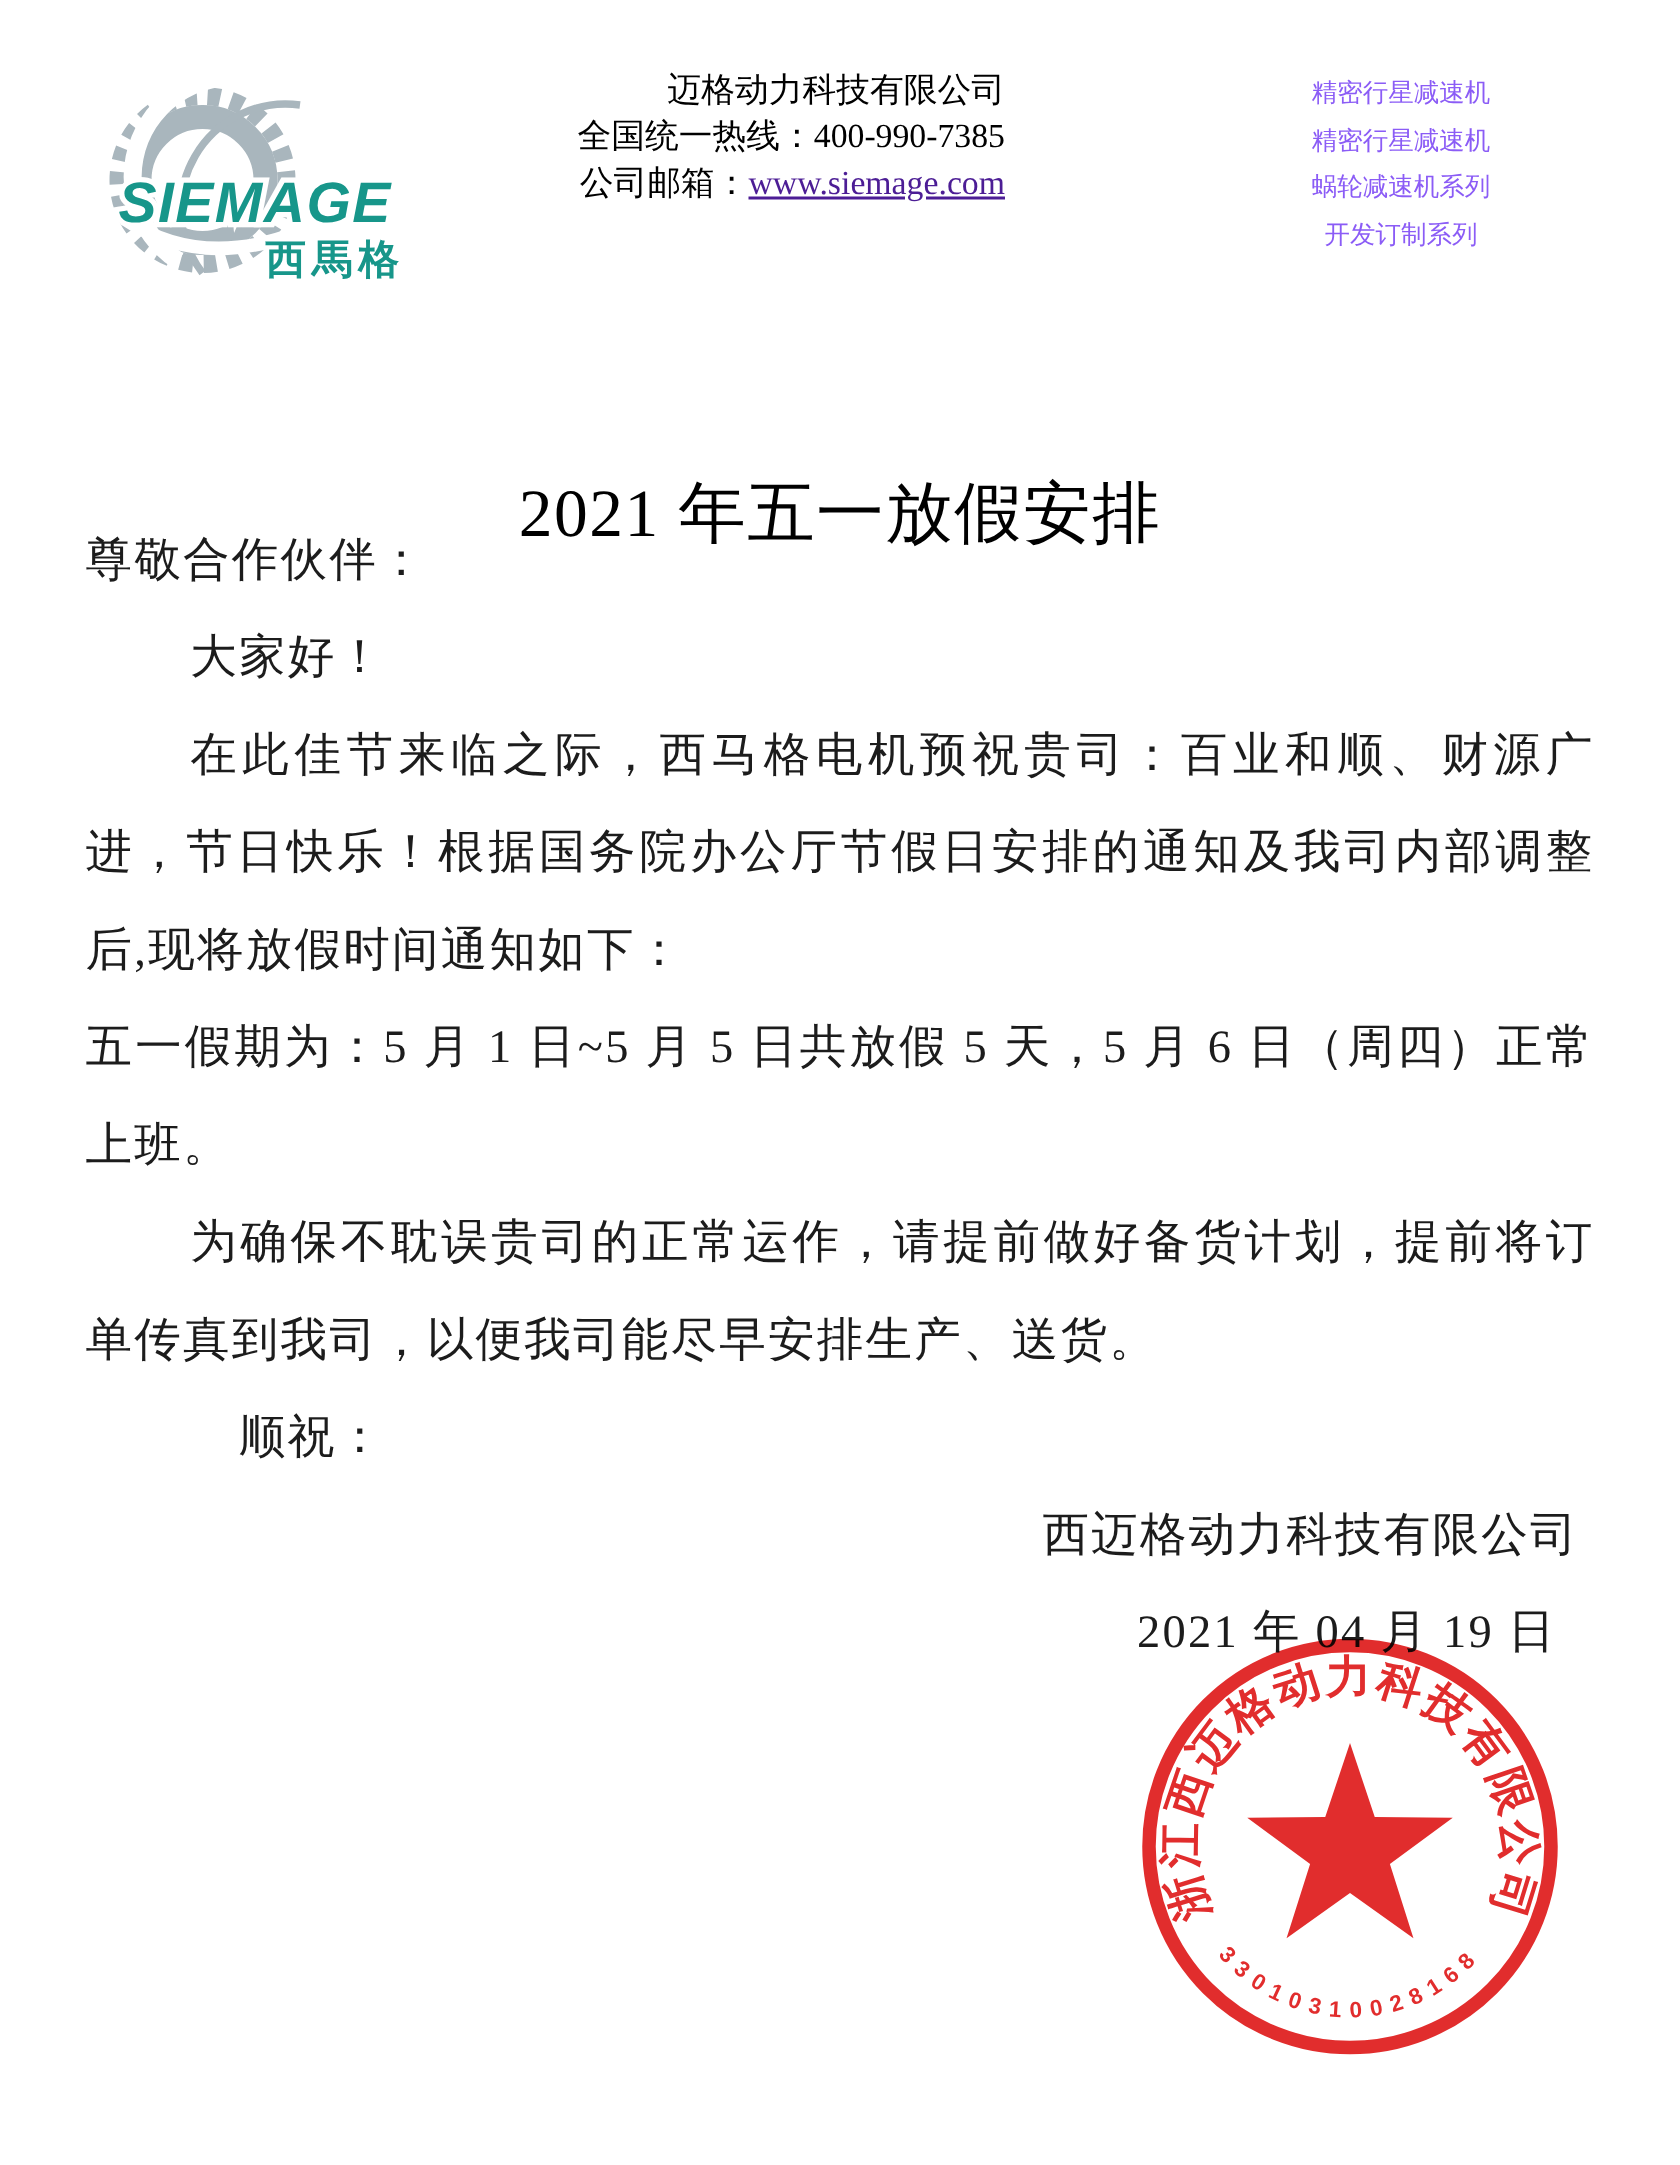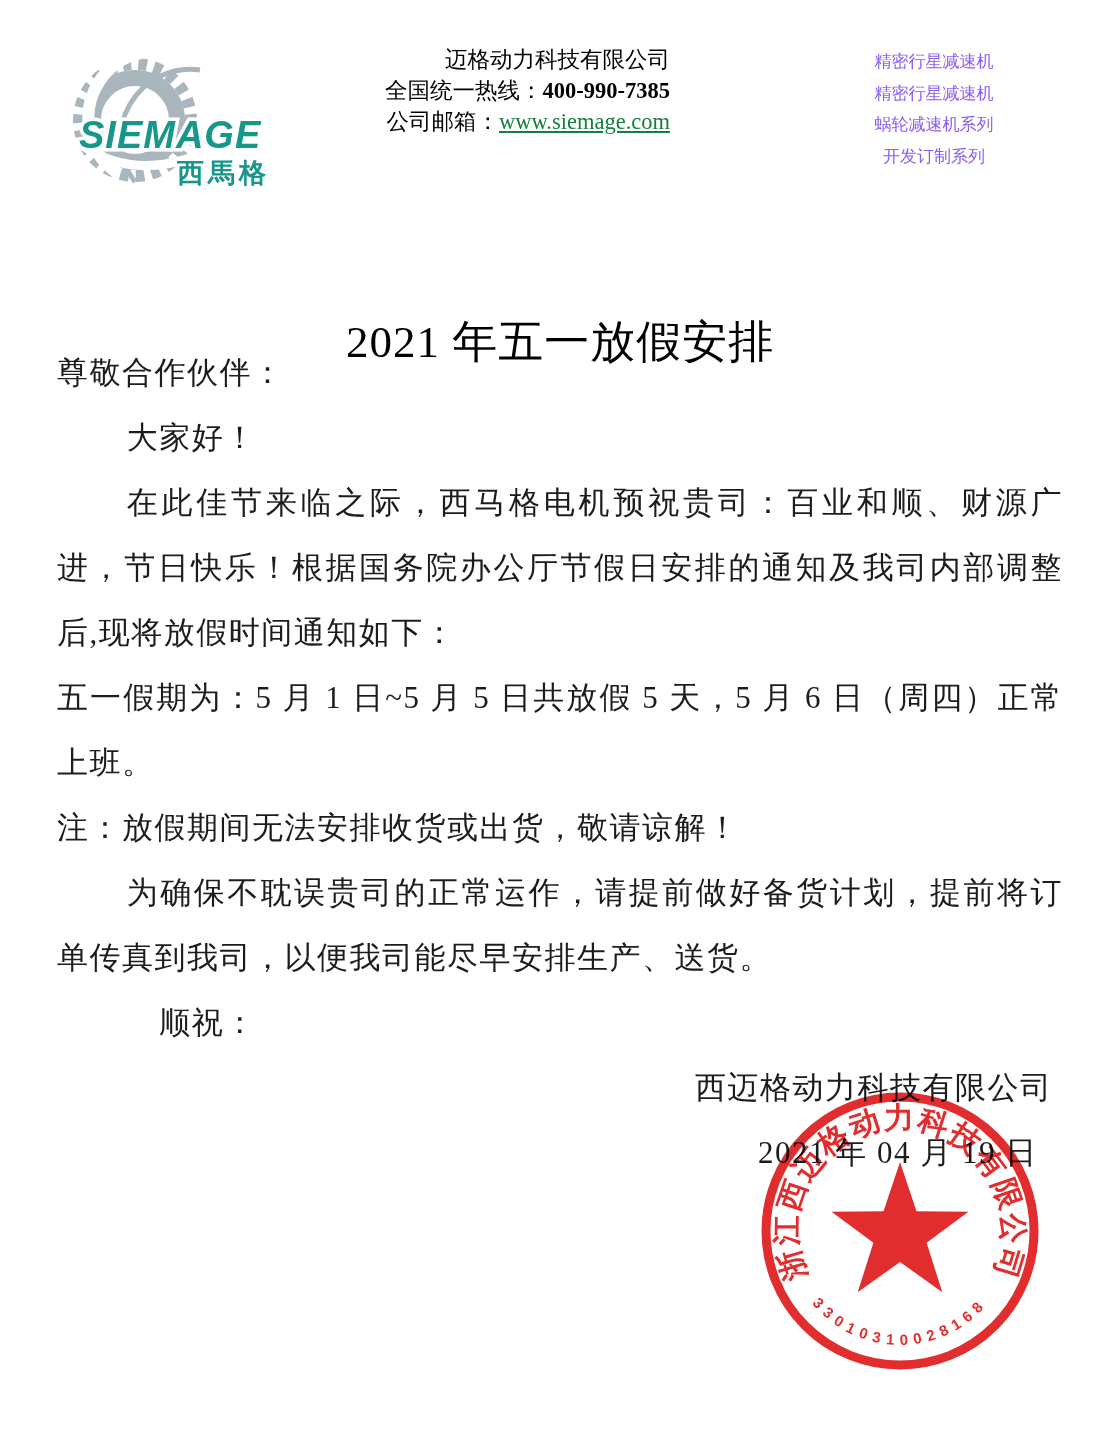--- a/index.html
+++ b/index.html
@@ -3,22 +3,22 @@
 <meta charset="utf-8">
 <style>
   html,body{margin:0;padding:0;background:#fff;}
   .page{position:relative;width:1120px;height:1443px;background:#ffffff;overflow:hidden;
         font-family:"Liberation Serif","DejaVu Serif",serif;color:#1c1c1c;}
 
   
   .logo{position:absolute;left:65px;top:46px;width:215px;height:148px;}
   .company-info{position:absolute;left:385px;top:44px;font-size:22.5px;line-height:31px;color:#000;}
   .info-line{white-space:nowrap;text-align:right;}
-  .info-value{font-weight:bold;}
-  .doc-link{color:#15803d;text-decoration:underline;cursor:pointer;}
+  .info-value{font-weight:normal;}
+  .doc-link{color:#4c1d95;text-decoration:underline;cursor:pointer;}
   .products{position:absolute;left:843px;top:46px;width:182px;text-align:center;
             font-size:17px;line-height:31.5px;color:#8b5cf6;}
 
   
   .title{position:absolute;left:0;top:271px;width:100%;text-align:center;
          font-size:45px;letter-spacing:1px;color:#000;margin-top:41px;}
 
   
   .body-text{position:absolute;left:57px;top:340px;width:1006px;
              font-size:31px;line-height:65px;letter-spacing:1.5px;}
@@ -61,21 +61,20 @@
       <div>开发订制系列</div>
     </div>
 
   <div class="title">2021 年五一放假安排</div>
 
   <div class="body-text" id="body-text">
       <p style="text-indent: 0em;">尊敬合作伙伴：</p>
       <p style="text-indent: 2.25em;">大家好！</p>
       <p style="text-indent: 2.25em;">在此佳节来临之际，西马格电机预祝贵司：百业和顺、财源广进，节日快乐！根据国务院办公厅节假日安排的通知及我司内部调整后,现将放假时间通知如下：</p>
       <p style="text-indent: 0em;">五一假期为：5 月 1 日~5 月 5 日共放假 5 天，5 月 6 日（周四）正常上班。</p>
-      <p style="text-indent: 0em;">注：放假期间无法安排收货或出货，敬请谅解！</p>
       <p style="text-indent: 2.25em;">为确保不耽误贵司的正常运作，请提前做好备货计划，提前将订单传真到我司，以便我司能尽早安排生产、送货。</p>
       <p style="text-indent: 3.3em;">顺祝：</p>
       <div class="sig-line sig-company">西迈格动力科技有限公司</div>
       <div class="sig-line sig-date">2021 年 04 月 19 日</div>
     </div>
 
   <svg class="stamp" viewBox="0 0 286 292" xmlns="http://www.w3.org/2000/svg">
     <defs>
       <path id="arcTop" d="M 53.8 196.5 A 103 103 0 1 1 232.2 196.5" fill="none"></path>
       <path id="arcBottom" d="M 35.9 184 A 114 114 0 0 0 250.1 184" fill="none"></path>

